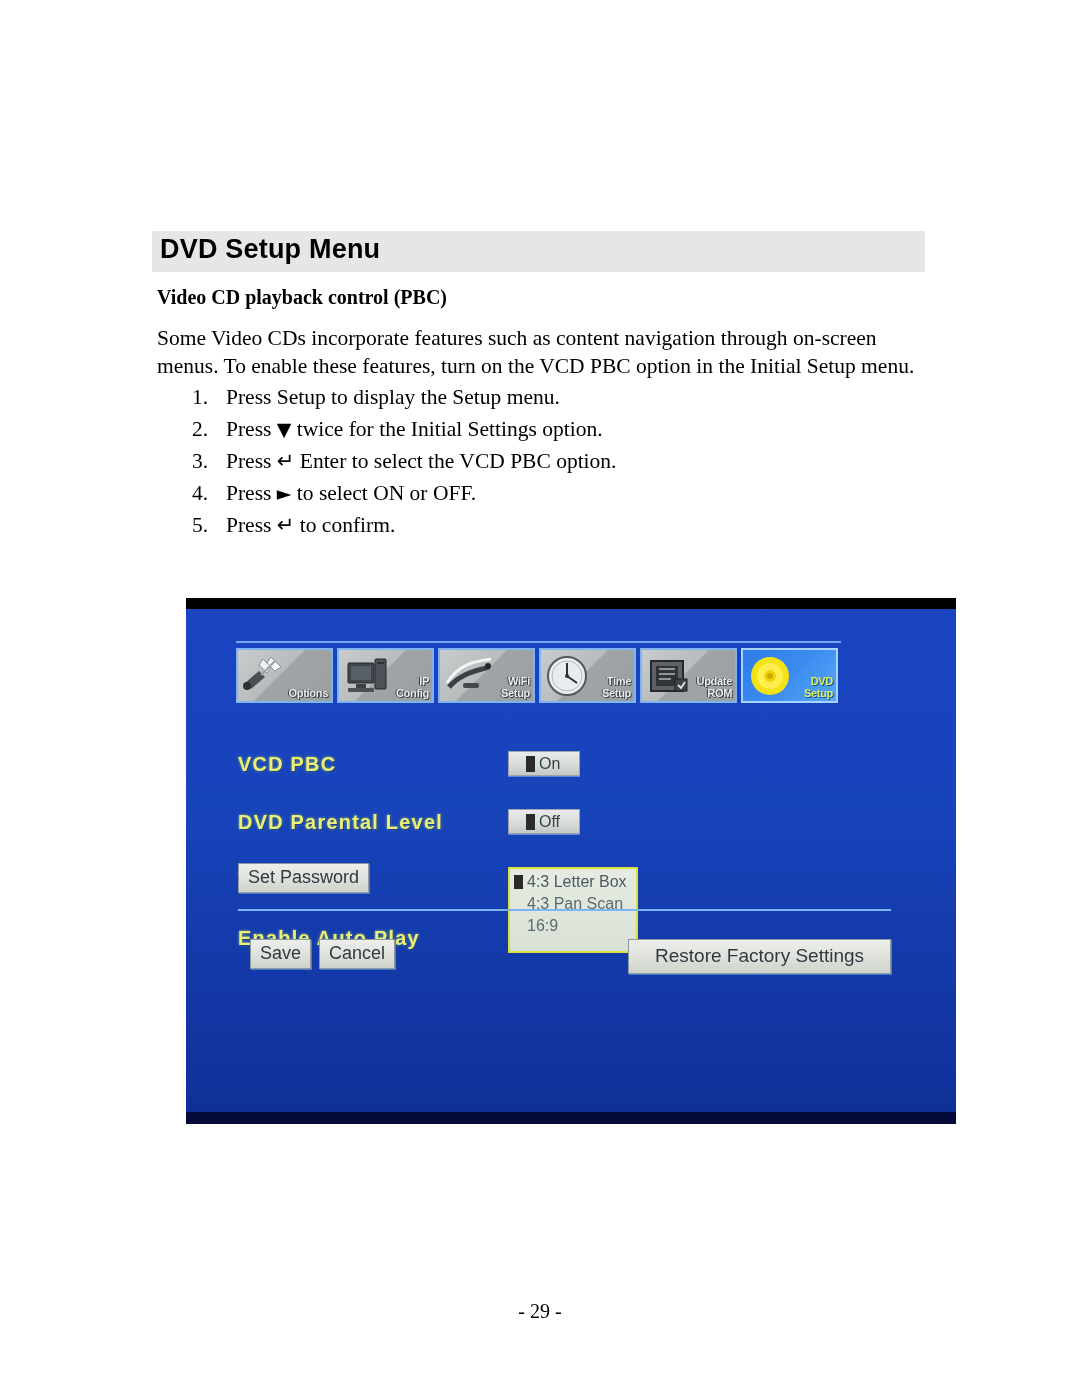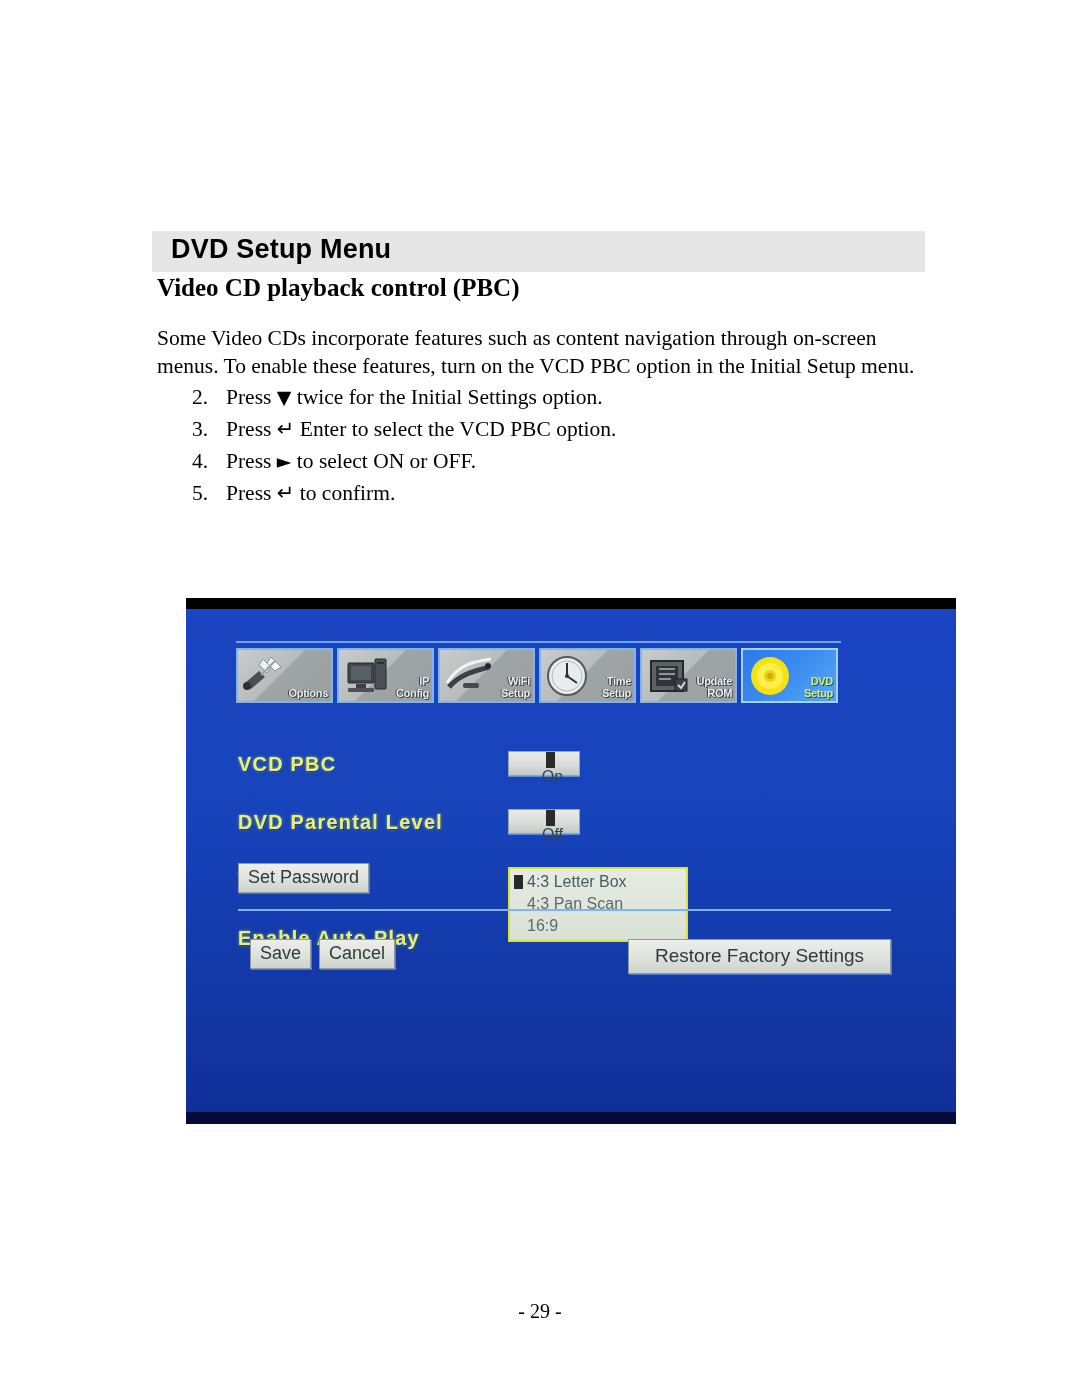--- a/index.html
+++ b/index.html
@@ -17,34 +17,34 @@
   .page { position: absolute; inset: 0; }
 
   .title-band {
     position: absolute;
     left: 152px; top: 231px;
     width: 773px; height: 41px;
     background: #e6e6e6;
   }
   .title-text {
     position: absolute;
-    left: 171px; top: 234px;
+    left: 160px; top: 234px;
     font-family: "Liberation Sans", sans-serif;
     font-weight: bold;
     font-size: 27px;
     color: #000000;
     letter-spacing: 0.2px;
   }
 
   .subhead {
     position: absolute;
-    left: 157px; top: 274px;
+    left: 157px; top: 286px;
     font-family: "Liberation Serif", serif;
     font-weight: bold;
-    font-size: 25px;
+    font-size: 20px;
     color: #000;
   }
 
   .para {
     position: absolute;
     left: 157px; top: 324px;
     width: 760px;
     font-size: 21.5px;
     line-height: 28px;
     color: #000;
@@ -156,39 +156,38 @@
   }
   .sctl { position: absolute; left: 270px; top: 0; }
 
   .toggle {
     width: 72px; height: 25px;
     background: linear-gradient(180deg,#e8ebe9 0%, #d6dbd8 60%, #c2c8c5 100%);
     border: 1px solid #9aa3a8;
     display: flex; align-items: center;
     padding-left: 17px;
     box-shadow: 0 1px 0 #5c8ad8;
-    flex-direction: column;
   }
   .marker {
     width: 9px; height: 16px;
     background: #2a2a2a;
     margin-right: 4px;
     flex: 0 0 auto;
   }
   .toggle-text {
     font-family: "Liberation Sans", sans-serif;
     font-size: 16px;
     color: #3a4348;
   }
 
   .dropdown {
-    width: 180px;
+    width: 130px;
     background: linear-gradient(180deg,#e6ece2 0%, #d9e0d4 100%);
     border: 2px solid #d8e23a;
-    padding: 2px 2px 3px 3px;
+    padding: 2px 2px 14px 3px;
   }
   .opt {
     display: flex; align-items: center;
     height: 22px;
     font-family: "Liberation Sans", sans-serif;
     font-size: 16px;
     color: #5a6a70;
     padding-left: 1px;
   }
   .opt.active { color: #4a5a62; }
@@ -226,20 +225,21 @@
 <div class="page">
 
   <div class="title-band"></div>
   <div class="title-text">DVD Setup Menu</div>
 
   <div class="subhead">Video CD playback control (PBC)</div>
 
   <div class="para">Some Video CDs incorporate features such as content navigation through on-screen menus. To enable these features, turn on the VCD PBC option in the Initial Setup menu.</div>
 
   <ol class="steps">
+    <li><span class="num">1.</span><span>Press Setup to display the Setup menu.</span></li>
     <li><span class="num">2.</span><span>Press </span><span class="glyph">▼</span><span> twice for the Initial Settings option.</span></li>
     <li><span class="num">3.</span><span>Press </span><span class="glyph-enter">↵</span><span> Enter to select the VCD PBC option.</span></li>
     <li><span class="num">4.</span><span>Press </span><span class="glyph">►</span><span> to select ON or OFF.</span></li>
     <li><span class="num">5.</span><span>Press </span><span class="glyph-enter">↵</span><span> to confirm.</span></li>
   </ol>
 
   <div class="shot">
     <div class="shot-topbar"></div>
     <div class="shot-inner">
 

